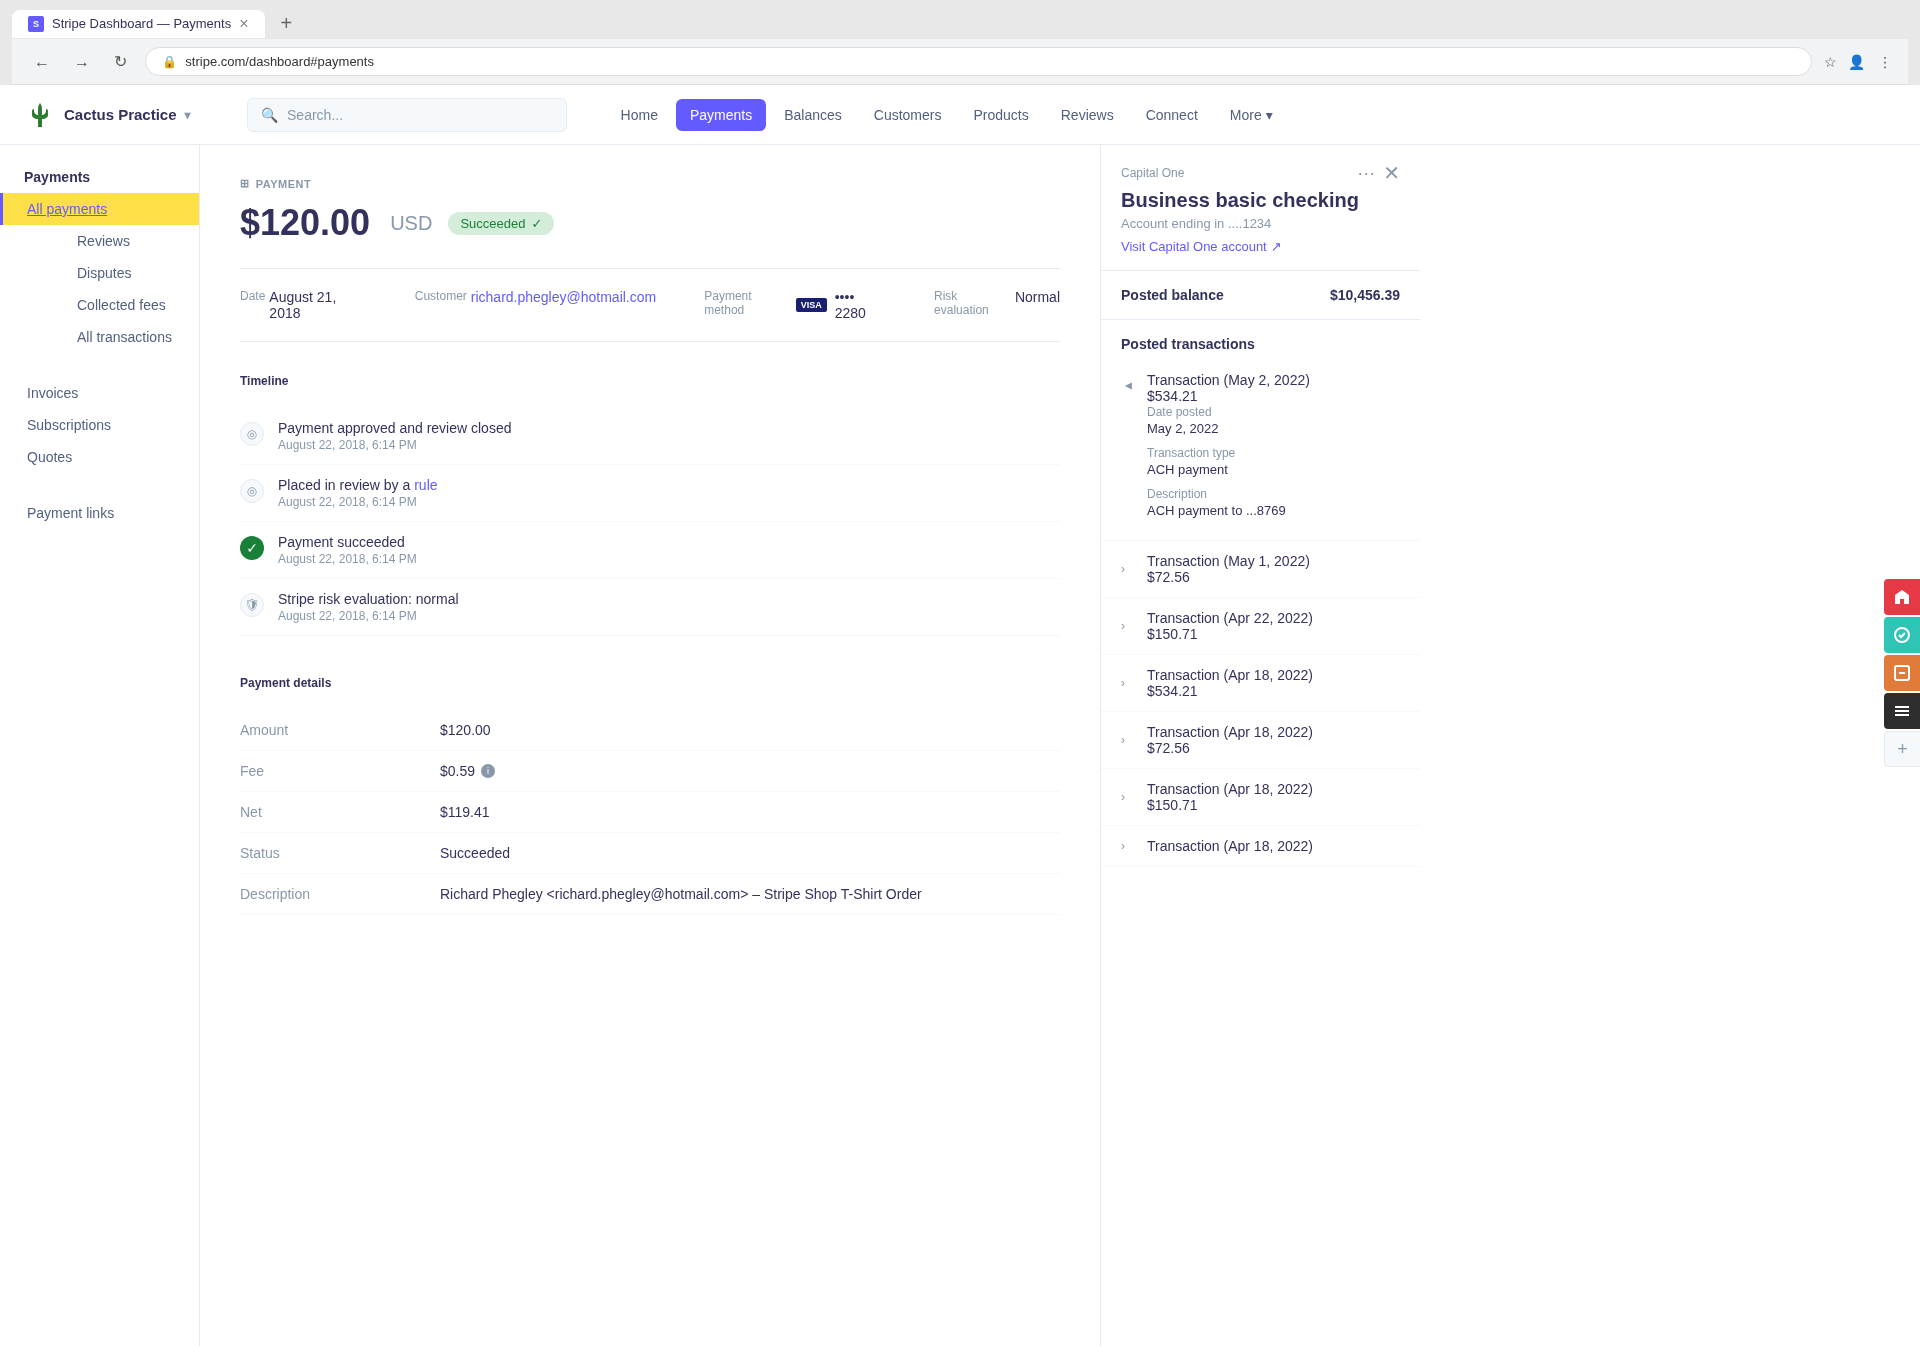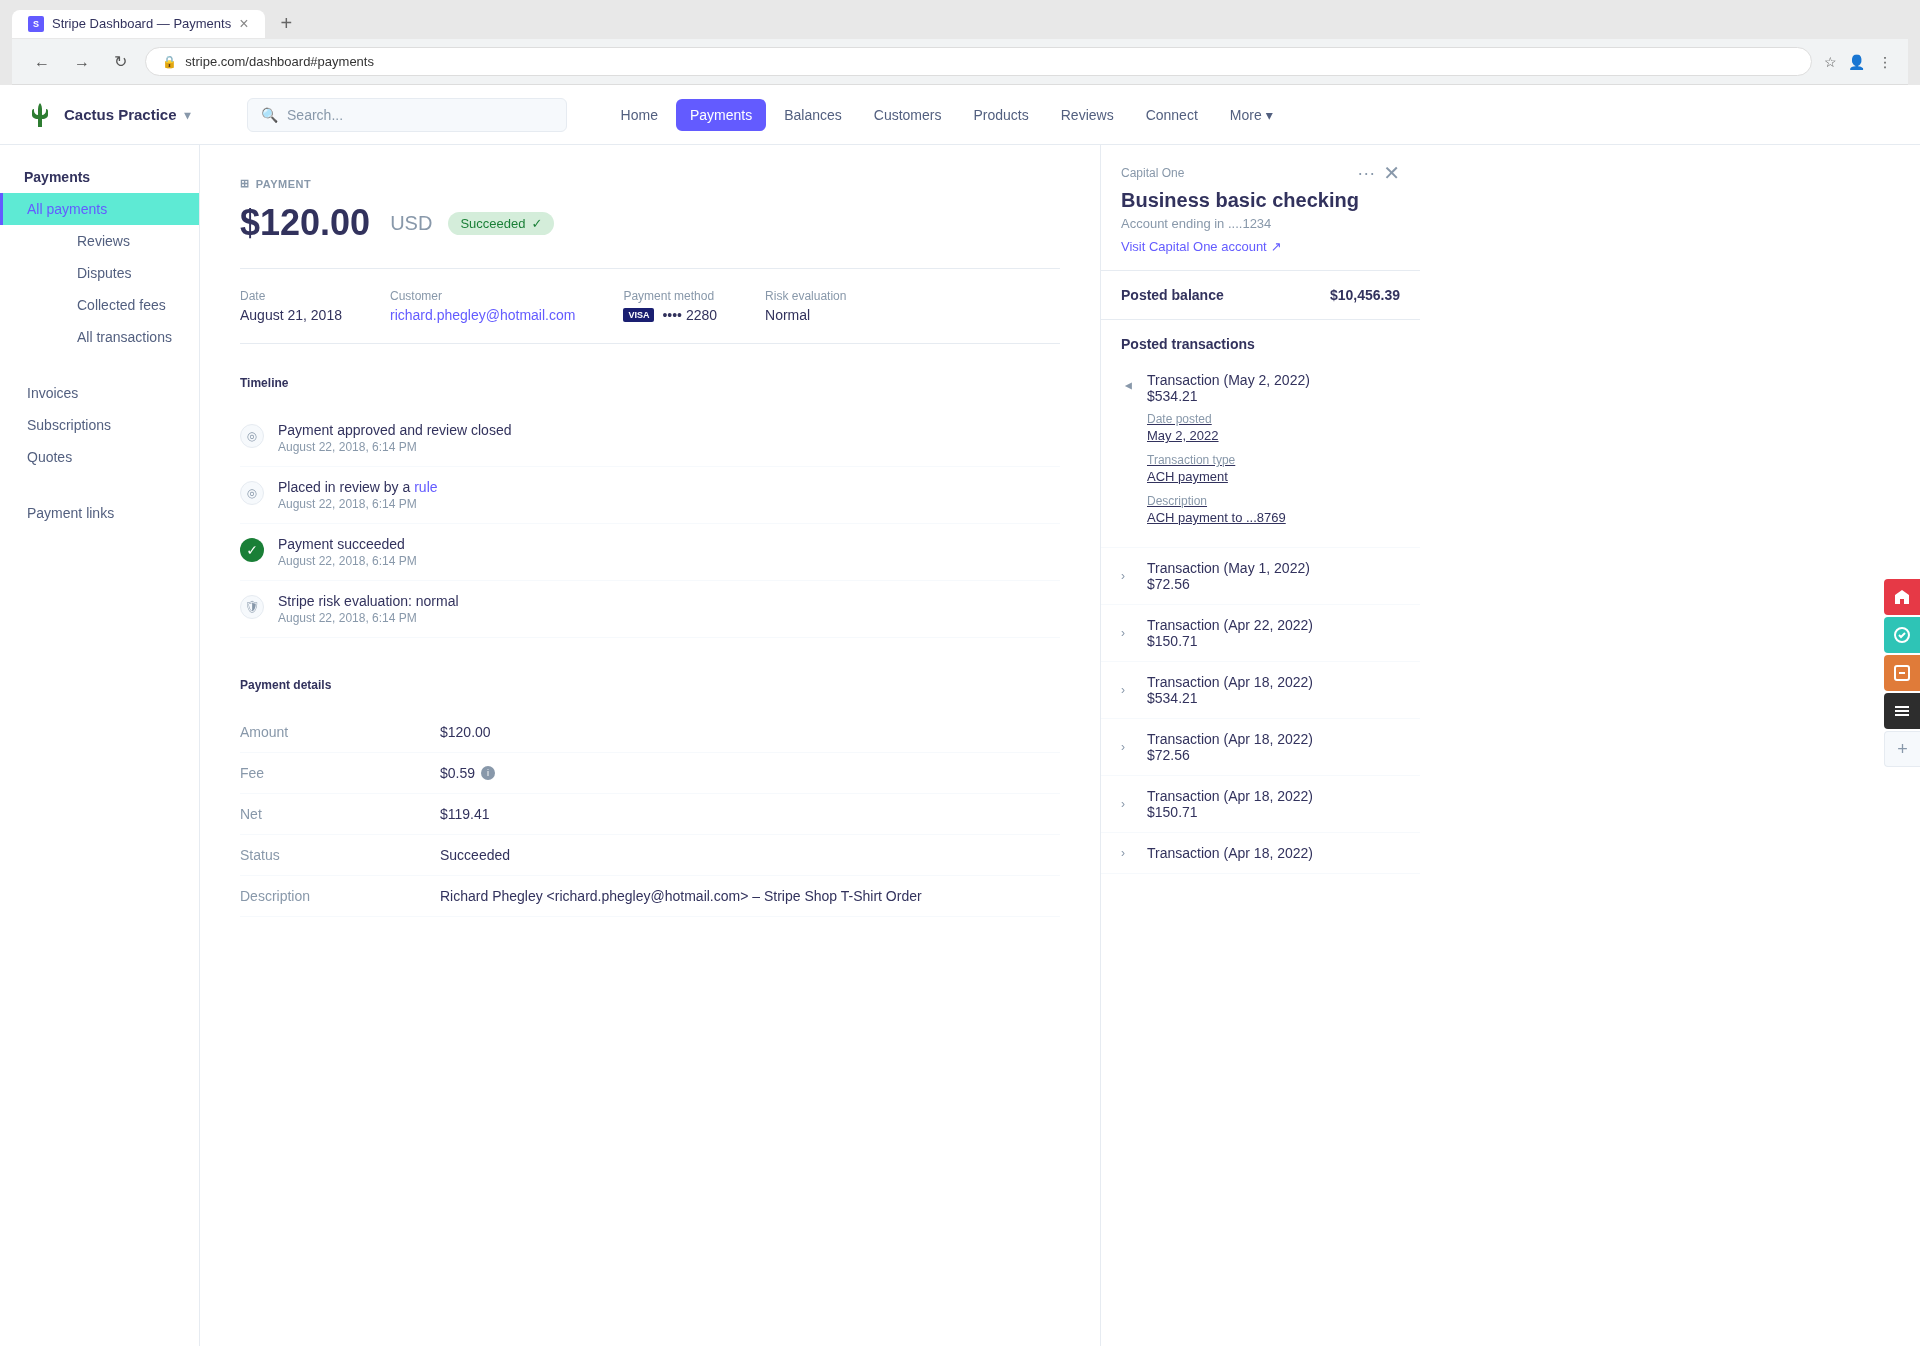--- a/index.html
+++ b/index.html
@@ -34,37 +34,37 @@
     .nav-link.more { display: flex; align-items: center; gap: 4px; }
 
     
     .app-body { display: flex; }
     
     
     .sidebar { width: 200px; min-height: calc(100vh - 120px); padding: 24px 0; border-right: 1px solid #e6ebf1; background: #fff; flex-shrink: 0; }
     .sidebar-section { margin-bottom: 24px; }
     .sidebar-title { font-size: 14px; font-weight: 700; color: #32325d; padding: 0 24px 8px; }
     .sidebar-item { padding: 8px 24px; font-size: 14px; color: #525f7f; cursor: pointer; border-left: 3px solid transparent; }
-    .sidebar-item.active { color: #635bff; border-left-color: #635bff; background: #5eead4; }
+    .sidebar-item.active { color: #635bff; border-left-color: #635bff; background: #fde047; text-decoration: underline; }
     .sidebar-item.sub { padding-left: 32px; margin-left: 42px; }
 
     
     .main-content { flex: 1; padding: 32px 40px; max-width: 900px; }
 
     
     .payment-type-label { font-size: 11px; font-weight: 600; color: #8898aa; letter-spacing: 0.5px; text-transform: uppercase; display: flex; align-items: center; gap: 6px; margin-bottom: 12px; }
     .payment-amount { display: flex; align-items: center; gap: 16px; margin-bottom: 24px; }
     .amount-value { font-size: 36px; font-weight: 700; color: #32325d; }
     .currency-label { font-size: 20px; color: #8898aa; font-weight: 400; margin-left: 4px; }
     .status-badge { background: #d4edda; color: #1a7f37; border-radius: 20px; padding: 4px 12px; font-size: 13px; font-weight: 500; display: flex; align-items: center; gap: 6px; }
     .status-check { color: #1a7f37; }
 
     
     .payment-meta { display: flex; gap: 48px; padding: 20px 0; border-top: 1px solid #e6ebf1; border-bottom: 1px solid #e6ebf1; margin-bottom: 32px; }
-    .meta-item { display: flex; flex-direction: column; gap: 4px; }
+    .meta-item { display: flex; flex-direction: row; gap: 4px; }
     .meta-label { font-size: 12px; color: #8898aa; }
     .meta-value { font-size: 14px; color: #32325d; }
     .visa-badge { background: #1a1f71; color: #fff; font-size: 9px; font-weight: 800; padding: 2px 5px; border-radius: 2px; display: inline-block; margin-right: 4px; vertical-align: middle; }
     .card-dots { color: #32325d; font-size: 14px; }
     .payment-method-row { display: flex; align-items: center; gap: 4px; }
 
     
     .section-title { font-size: 12px; font-weight: 700; color: #32325d; margin-bottom: 20px; }
     .timeline { margin-bottom: 40px; }
     .timeline-item { display: flex; align-items: flex-start; gap: 14px; padding: 12px 0; border-bottom: 1px solid #f6f9fc; }
@@ -98,21 +98,21 @@
     .panel-balance-row { display: flex; justify-content: space-between; align-items: center; padding: 16px 20px; border-bottom: 1px solid #e6ebf1; text-align: center; }
     .panel-balance-label { font-size: 14px; font-weight: 600; color: #32325d; }
     .panel-balance-value { font-size: 14px; font-weight: 700; color: #32325d; }
     .panel-transactions-title { padding: 16px 20px 8px; font-size: 14px; font-weight: 600; color: #32325d; }
     .transaction-item { padding: 12px 20px; border-bottom: 1px solid #f6f9fc; }
     .transaction-header { display: flex; align-items: center; gap: 10px; cursor: pointer; }
     .transaction-chevron { color: #8898aa; font-size: 12px; width: 16px; }
     .transaction-chevron.expanded { transform: rotate(90deg); }
     .transaction-name { font-size: 14px; color: #32325d; font-weight: 500; }
     .transaction-amount { font-size: 14px; color: #32325d; }
-    .transaction-detail { margin-top: 8px; padding-left: 26px; text-decoration: underline; }
+    .transaction-detail { margin-top: 1px; padding-left: 26px; }
     .detail-row { margin-bottom: 10px; }
     .detail-label { font-size: 12px; color: #8898aa; margin-bottom: 2px; }
     .detail-value { font-size: 13px; color: #32325d; }
 
     
     .side-apps { position: fixed; right: 0; top: 50%; transform: translateY(-50%); display: flex; flex-direction: column; gap: 2px; z-index: 100; }
     .side-app { width: 36px; height: 36px; display: flex; align-items: center; justify-content: center; cursor: pointer; border-radius: 4px 0 0 4px; }
     .side-app.red { background: #e63946; }
     .side-app.green { background: #2ec4b6; }
     .side-app.orange { background: #e07b39; }

